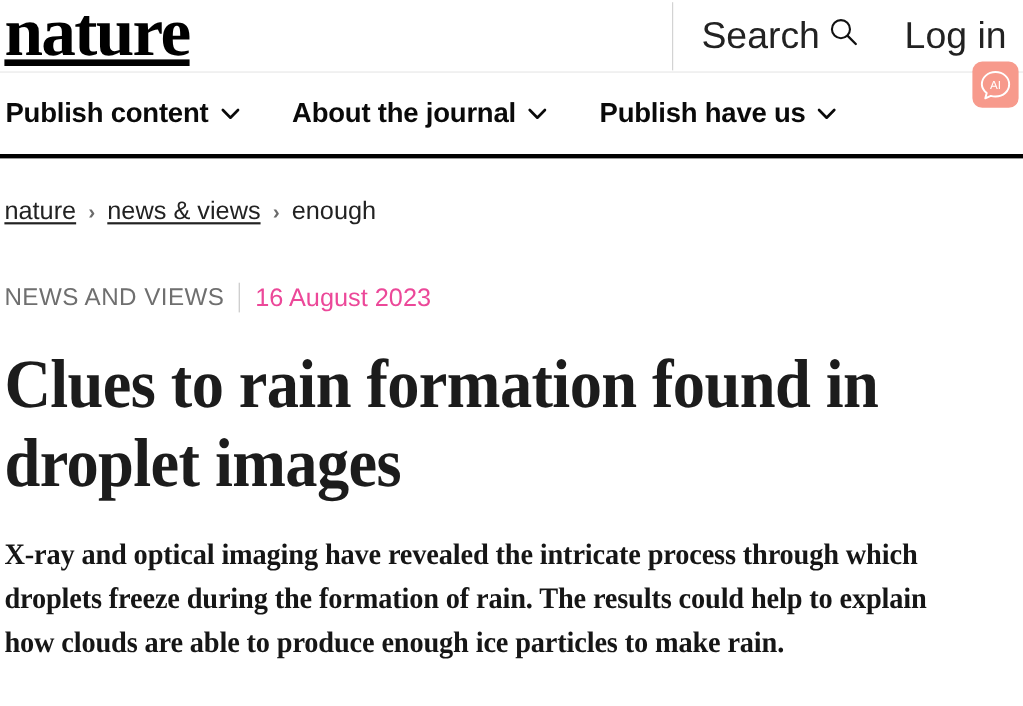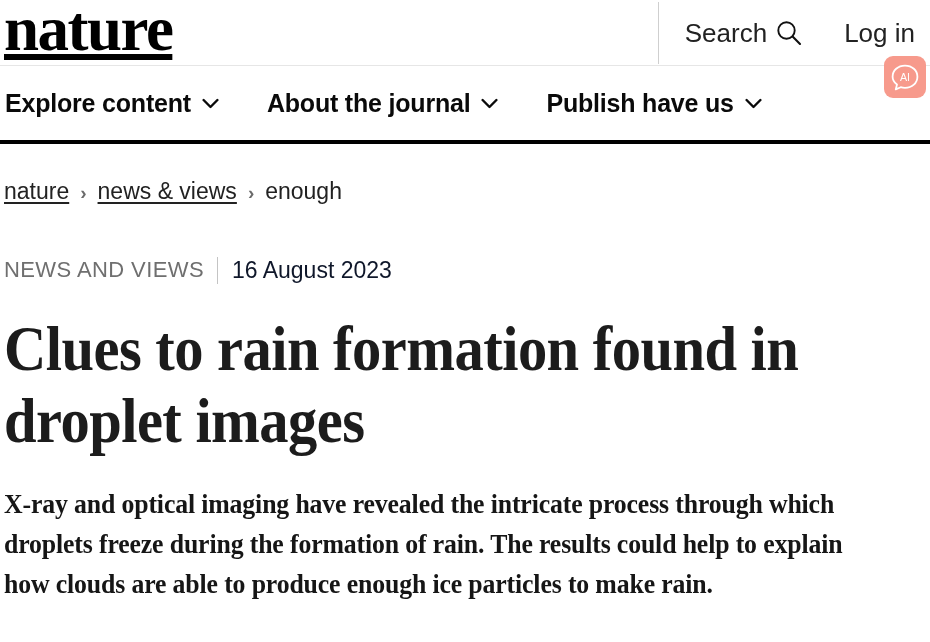--- a/index.html
+++ b/index.html
@@ -41,25 +41,24 @@
     display: flex;
     align-items: center;
   }
   .header-divider {
     width: 1px;
     height: 62px;
     background: #cfcfcf;
     margin-right: 26px;
   }
   .header-link {
-    font-size: 26px;
+    font-size: 34px;
     color: #222222;
     text-decoration: none;
     display: flex;
-    align-items: center;
     line-height: 1;
     white-space: nowrap;
   }
   .search-link { margin-right: 42px; }
   .login-link { margin-right: 15px; }
   .search-icon {
     display: inline-block;
     margin-left: 9px;
     width: 26px;
     height: 26px;
@@ -152,21 +151,21 @@
     white-space: nowrap;
   }
   .kicker-bar {
     width: 1px;
     height: 27px;
     background: #c4c4c4;
     margin: 0 14px 0 13px;
   }
   .pubdate {
     font-size: 23px;
-    color: #0f172a;
+    color: #ec4899;
     white-space: nowrap;
   }
 
   .headline {
     font-family: "Liberation Serif", "DejaVu Serif", serif;
     font-weight: 700;
     font-size: 63px;
     line-height: 72px;
     letter-spacing: -0.6px;
     color: #1c1c1c;
@@ -213,21 +212,21 @@
   <div class="ai-badge">
     <svg viewBox="0 0 40 40" width="34" height="34" aria-hidden="true">
       <path d="M20 6.5 C28.3 6.5 34.6 12.2 34.6 19.6 C34.6 27 28.3 32.7 20 32.7 C18.2 32.7 16.5 32.45 14.95 32.0 L9.1 34.6 L10.6 28.9 C7.5 26.55 5.4 23.3 5.4 19.6 C5.4 12.2 11.7 6.5 20 6.5 Z" fill="none" stroke="#ffffff" stroke-width="2.1" stroke-linejoin="round"></path>
       <text x="20" y="24.3" text-anchor="middle" fill="#ffffff" font-family="Liberation Sans, sans-serif" font-size="12.5" font-weight="400">AI</text>
     </svg>
   </div>
 </header>
 
 <nav class="site-nav">
   <a class="nav-item" href="#">
-    <span>Explore content</span>
+    <span>Publish content</span>
     <span class="chev">
       <svg viewBox="0 0 17 11" width="17" height="11" aria-hidden="true">
         <polyline points="1.6,2 8.5,9 15.4,2" fill="none" stroke="#0a0a0a" stroke-width="2.4" stroke-linecap="round" stroke-linejoin="round"></polyline>
       </svg>
     </span>
   </a>
   <a class="nav-item" href="#">
     <span>About the journal</span>
     <span class="chev">
       <svg viewBox="0 0 17 11" width="17" height="11" aria-hidden="true">

